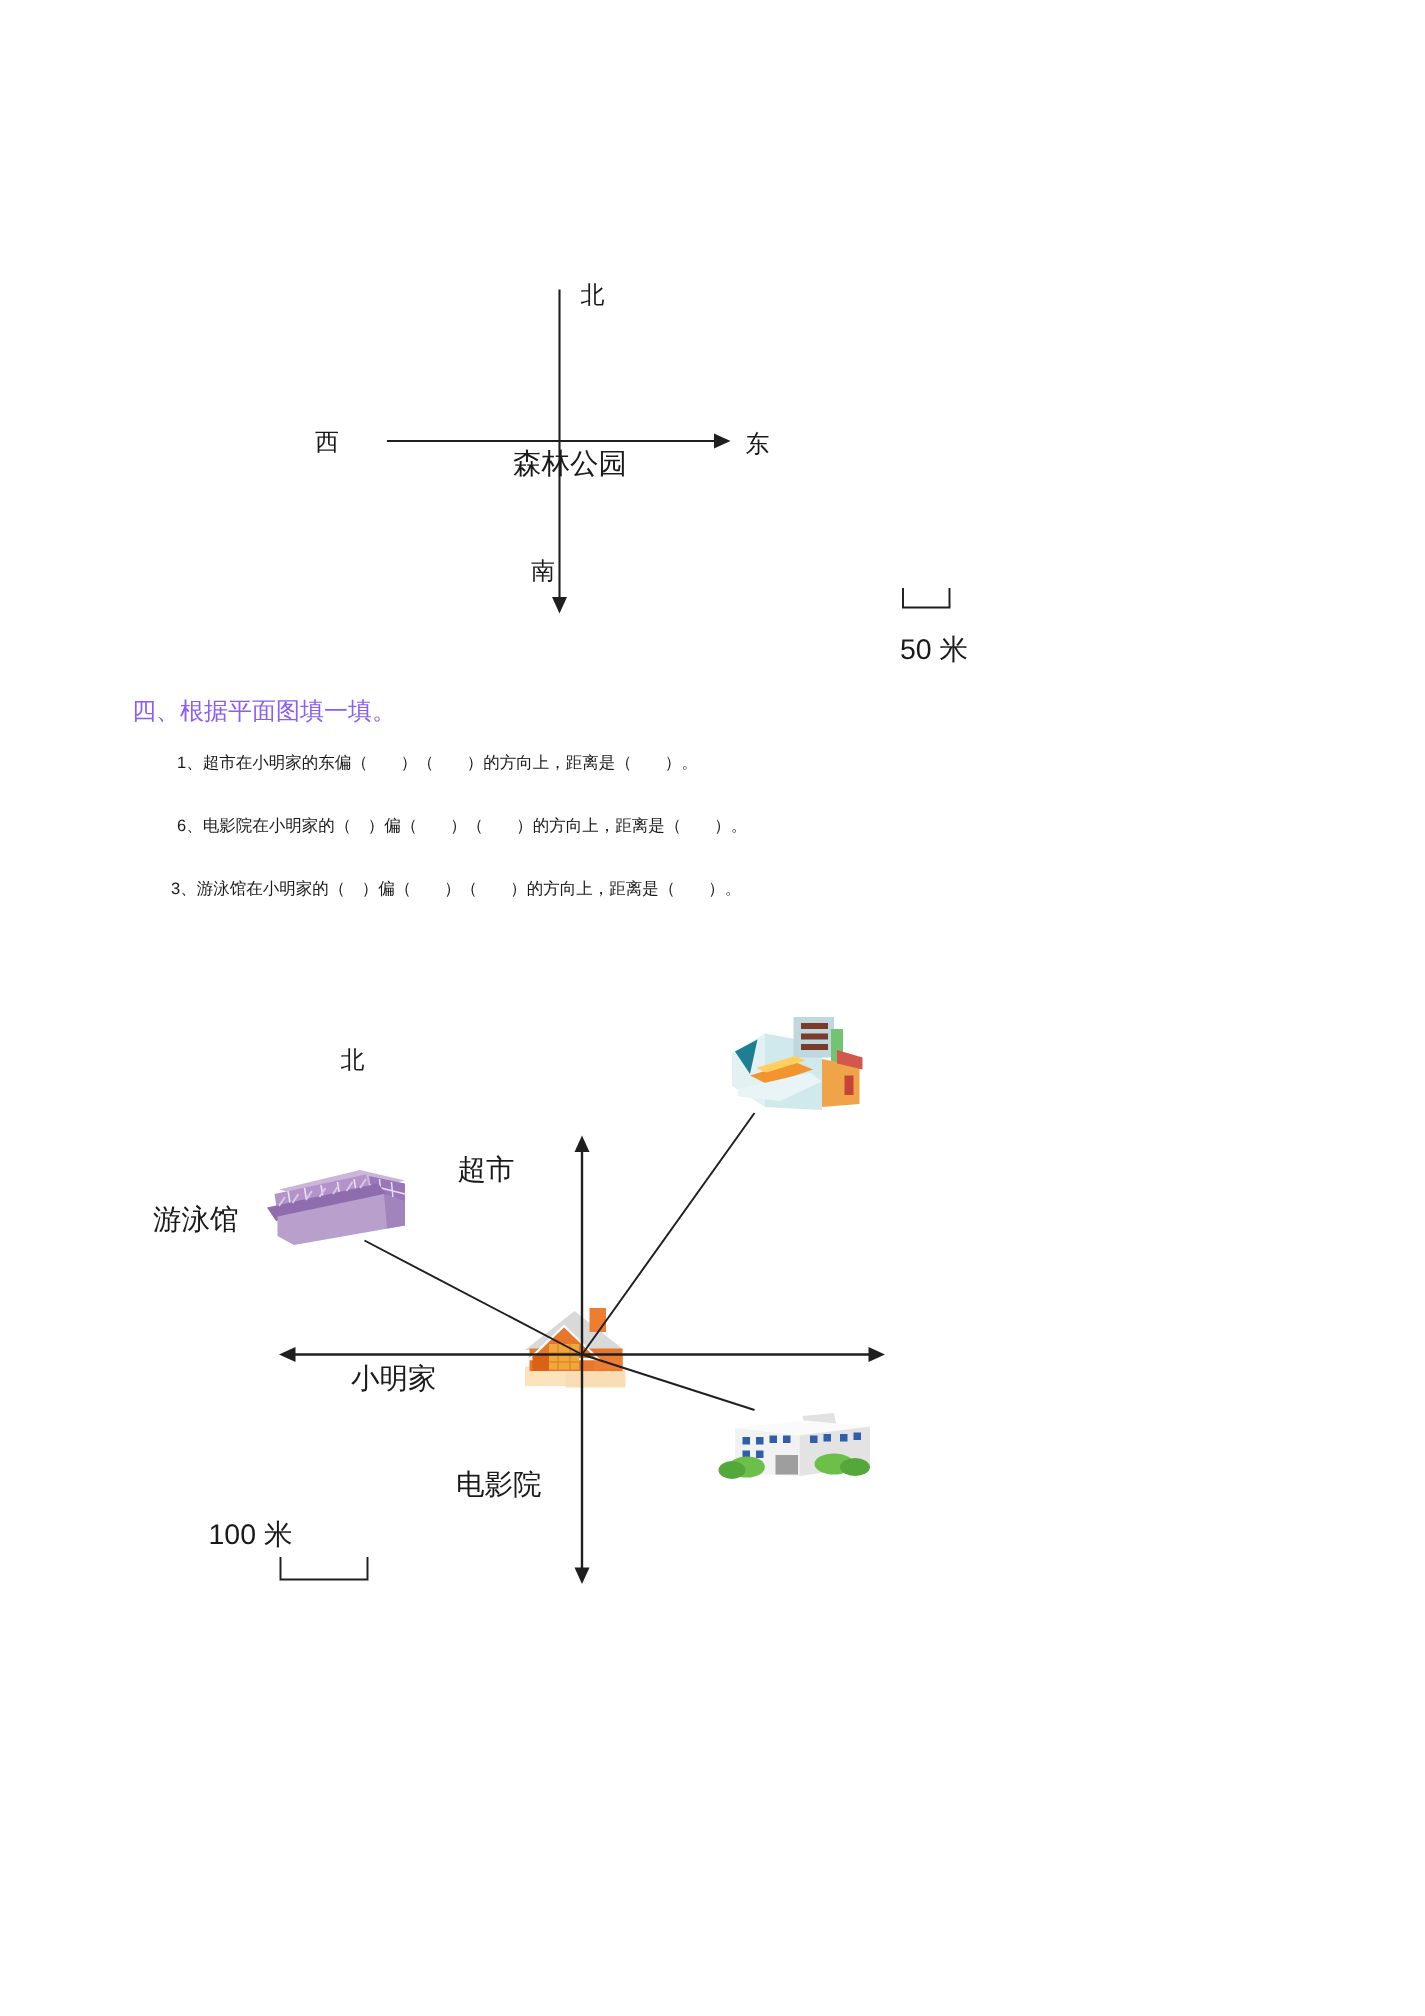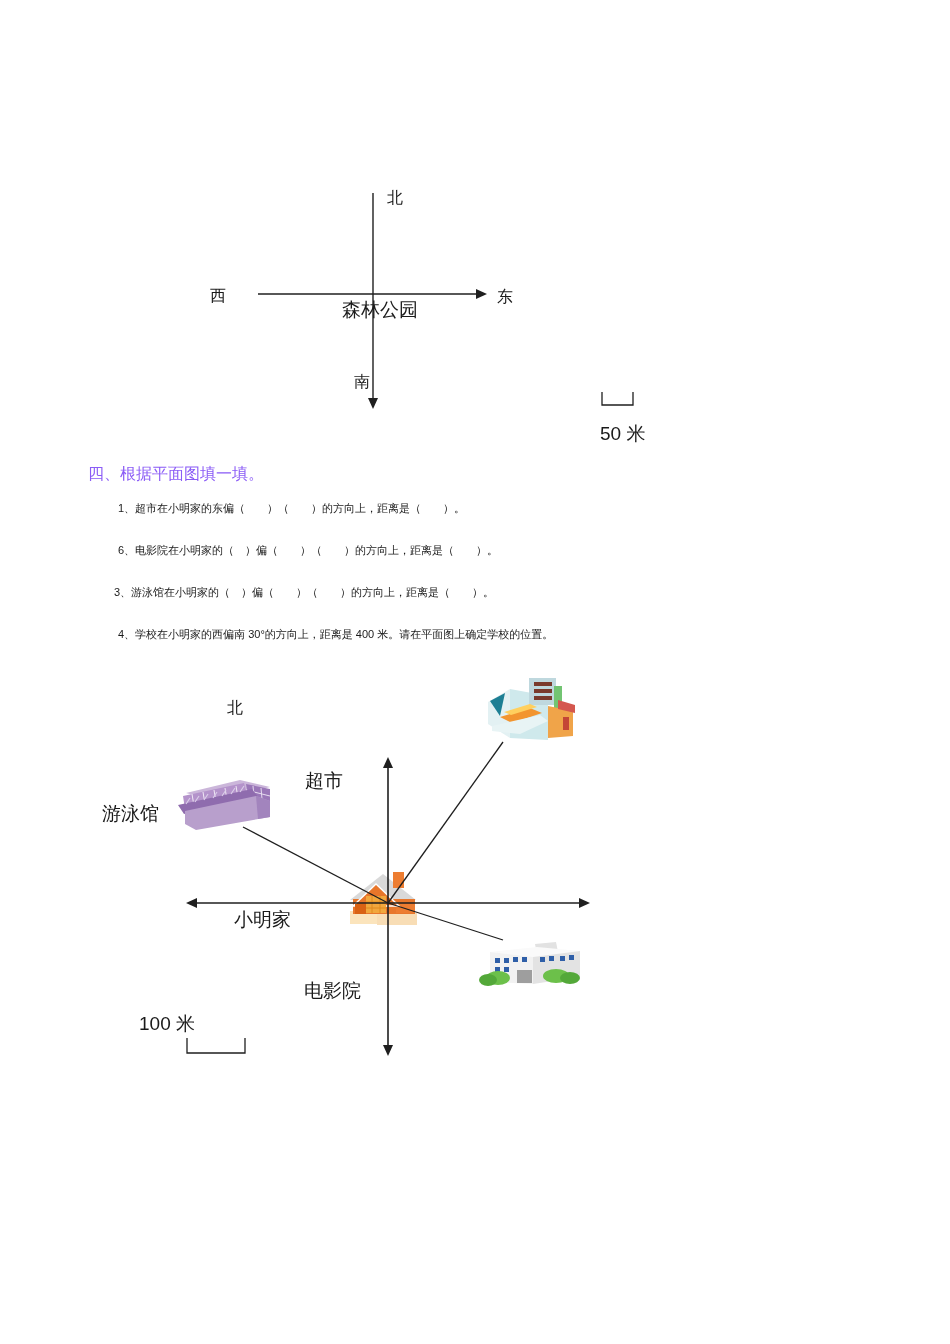--- a/index.html
+++ b/index.html
@@ -136,21 +136,20 @@
   <span class="lbl big" style="left:210px;top:287px;">西</span>
   <span class="lbl big" style="left:497px;top:288px;">东</span>
   <span class="lbl" style="left:342px;top:301px;">森林公园</span>
   <span class="lbl big" style="left:354px;top:373px;">南</span>
   <span class="lbl" style="left:600px;top:425px;">50 米</span>
 
   <div class="heading" style="left:88px;top:464px;">四、根据平面图填一填。</div>
   <div class="q-item" style="left:118px;top:501px;">1、超市在小明家的东偏（　　）（　　）的方向上，距离是（　　）。</div>
   <div class="q-item" style="left:118px;top:543px;">6、电影院在小明家的（　）偏（　　）（　　）的方向上，距离是（　　）。</div>
   <div class="q-item" style="left:114px;top:585px;">3、游泳馆在小明家的（　）偏（　　）（　　）的方向上，距离是（　　）。</div>
-  <div class="q-item" style="left:118px;top:627px;">4、学校在小明家的西偏南 30°的方向上，距离是 400 米。请在平面图上确定学校的位置。</div>
 
   <span class="lbl big" style="left:227px;top:699px;">北</span>
   <span class="lbl" style="left:305px;top:772px;">超市</span>
   <span class="lbl" style="left:102px;top:805px;">游泳馆</span>
   <span class="lbl" style="left:209px;top:911px;margin-left:25px;">小明家</span>
   <span class="lbl" style="left:304px;top:982px;">电影院</span>
   <span class="lbl" style="left:139px;top:1015px;">100 米</span>
 
 </div>
 

